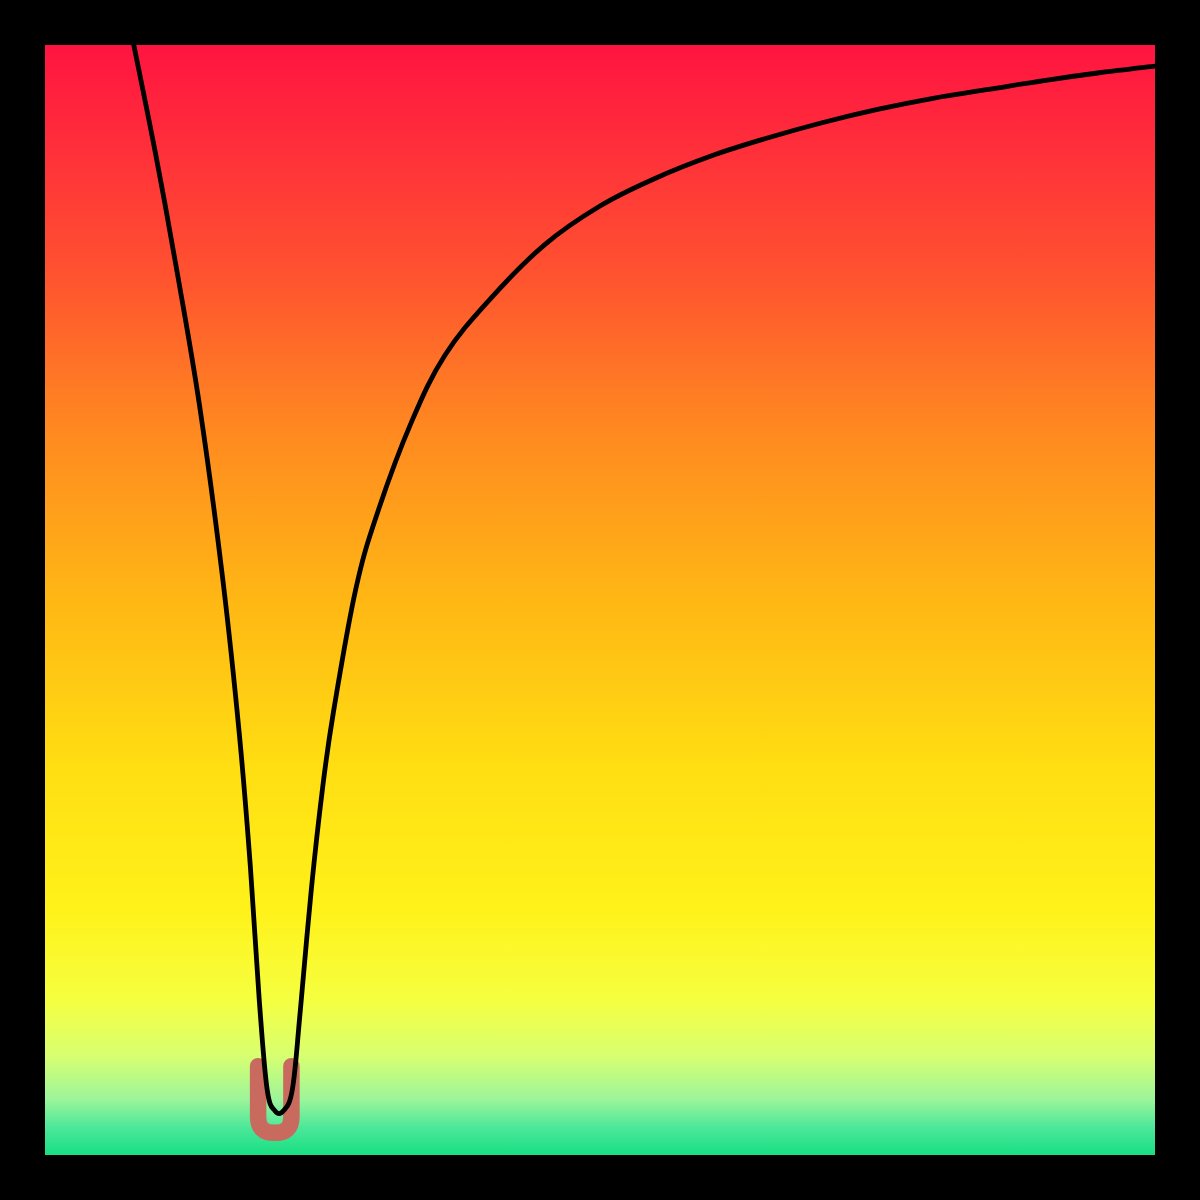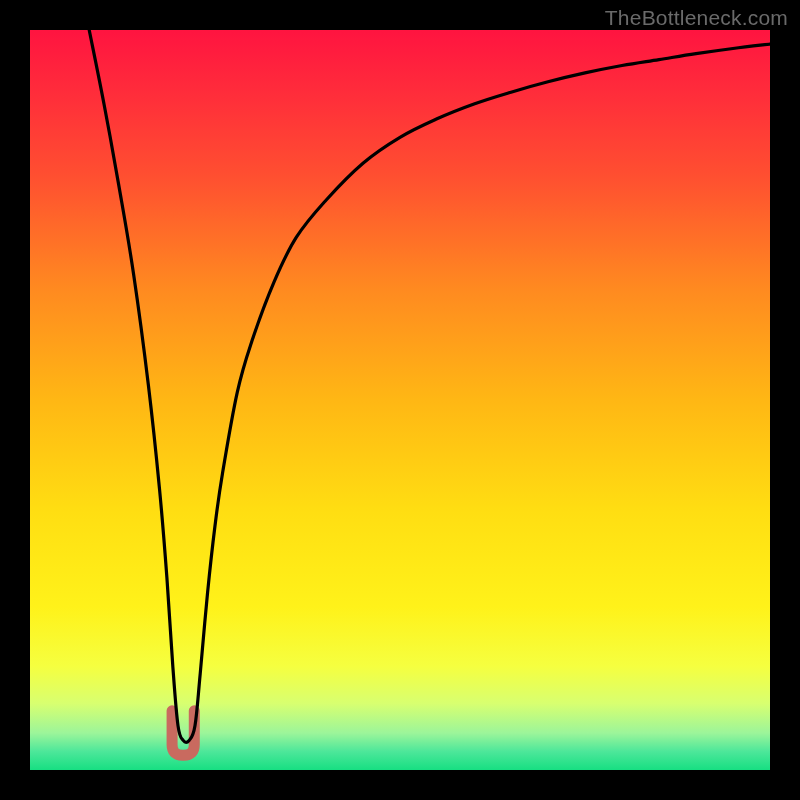--- a/index.html
+++ b/index.html
@@ -72,15 +72,14 @@
 
     <svg class="curve" viewBox="0 0 740 740" preserveAspectRatio="none">
       <g id="marker-group">
           <path d="M 142.08 680.8000000000001 L 142.08 714.6285714285714 Q 142.08 725.1999999999999 152.65142857142857 725.1999999999999 L 153.70857142857145 725.1999999999999 Q 164.28 725.1999999999999 164.28 714.6285714285714 L 164.28 680.8000000000001" fill="none" stroke="#c96a5f" stroke-width="11" stroke-linecap="round" stroke-linejoin="round"></path>
         </g>
       <path id="curve-path" fill="none" stroke="#000" stroke-width="3.2" stroke-linejoin="round" stroke-linecap="round" d="M 59.2 0 C 61.864000000000004 13.319999999999997 68.672 46.02799999999999 74 73.99999999999999 C 79.328 101.97199999999998 83.472 124.76399999999998 88.8 155.39999999999998 C 94.128 186.03599999999997 98.272 208.23599999999996 103.60000000000001 244.19999999999996 C 108.92800000000001 280.164 113.73800000000001 316.572 118.4 355.2 C 123.062 393.828 126.17 424.168 129.5 458.8 C 132.83 493.432 134.5024 515.6320000000001 136.9 547.6 C 139.29760000000002 579.568 140.822 609.76 142.82 636.4 C 144.81799999999998 663.04 146.1352 682.2799999999999 148 695.5999999999999 C 149.8648 708.92 151.182 707.736 153.17999999999998 710.4 C 155.17799999999997 713.064 156.9688 713.064 159.1 710.4 C 161.2312 707.736 163.02200000000002 707.588 165.02 695.5999999999999 C 167.018 683.6119999999999 167.93560000000002 667.776 170.20000000000002 643.8 C 172.4644 619.824 174.936 589.04 177.6 562.4 C 180.26399999999998 535.76 182.33599999999998 517.112 185 495.79999999999995 C 187.66400000000002 474.48799999999994 188.404 467.976 192.4 444 C 196.39600000000002 420.024 201.872 386.57599999999996 207.20000000000002 362.59999999999997 C 212.52800000000002 338.62399999999997 215.34 330.78000000000003 222 310.8 C 228.66 290.82 236.20800000000003 270.248 244.20000000000002 251.59999999999997 C 252.192 232.95199999999997 257.07599999999996 221.852 266.4 207.20000000000002 C 275.724 192.54800000000003 284.012 183.51999999999998 296 170.2 C 307.988 156.88 319.68 144.52200000000005 333 133.20000000000005 C 346.32 121.87800000000004 356.68 115.29200000000002 370 107.30000000000001 C 383.32 99.308 393.68000000000006 94.794 407.00000000000006 88.8 C 420.32000000000005 82.806 430.68 78.79519999999998 444 73.99999999999999 C 457.32 69.20479999999999 467.68 66.15600000000006 481 62.16000000000005 C 494.32 58.16400000000005 504.68 55.263199999999976 518 51.79999999999996 C 531.32 48.33679999999995 541.68 45.850399999999965 555 42.91999999999996 C 568.32 39.98959999999995 578.68 37.917599999999936 592 35.519999999999946 C 605.32 33.122399999999956 615.68 31.731200000000012 629 29.600000000000026 C 642.32 27.46880000000004 652.68 25.678000000000022 666 23.68000000000002 C 679.32 21.68200000000002 689.68 20.231600000000018 703 18.500000000000018 C 716.32 16.768400000000018 733.34 14.859200000000014 740 14.060000000000013"></path>
     </svg>
 
   </div>
 
-  <div class="watermark">TheBottleneck.com</div>
 
 </div>
 
 </body></html>

